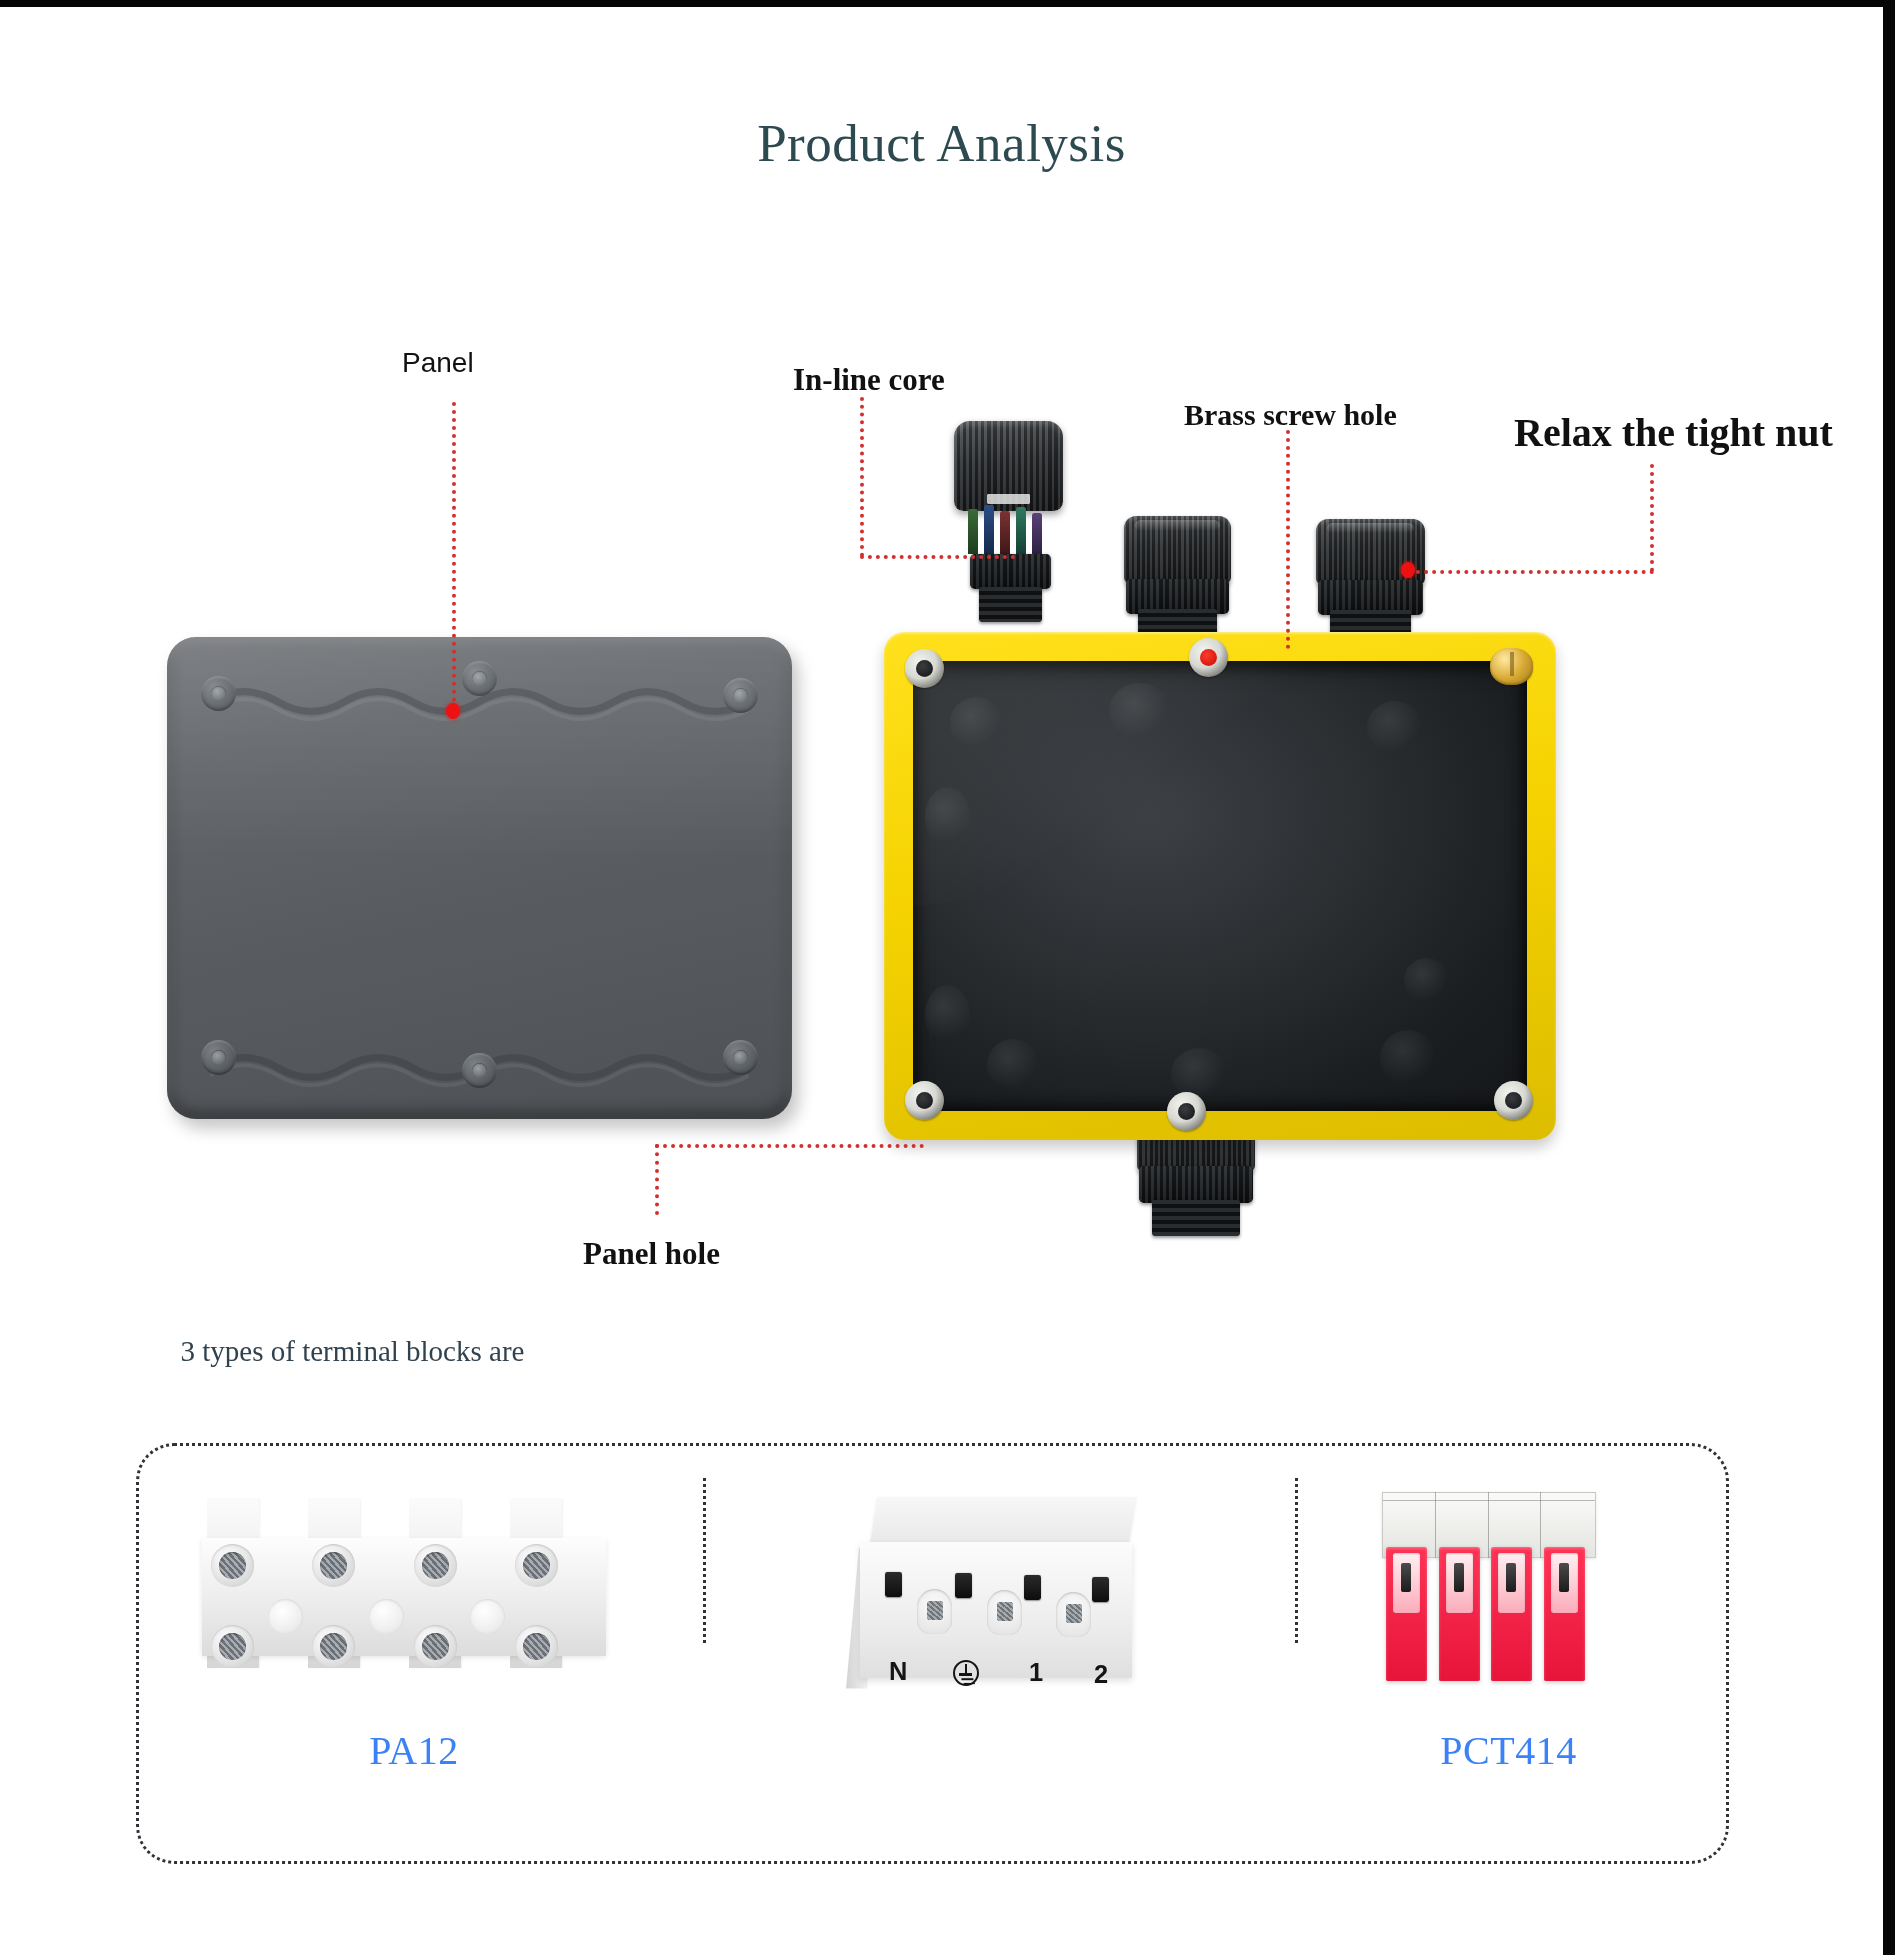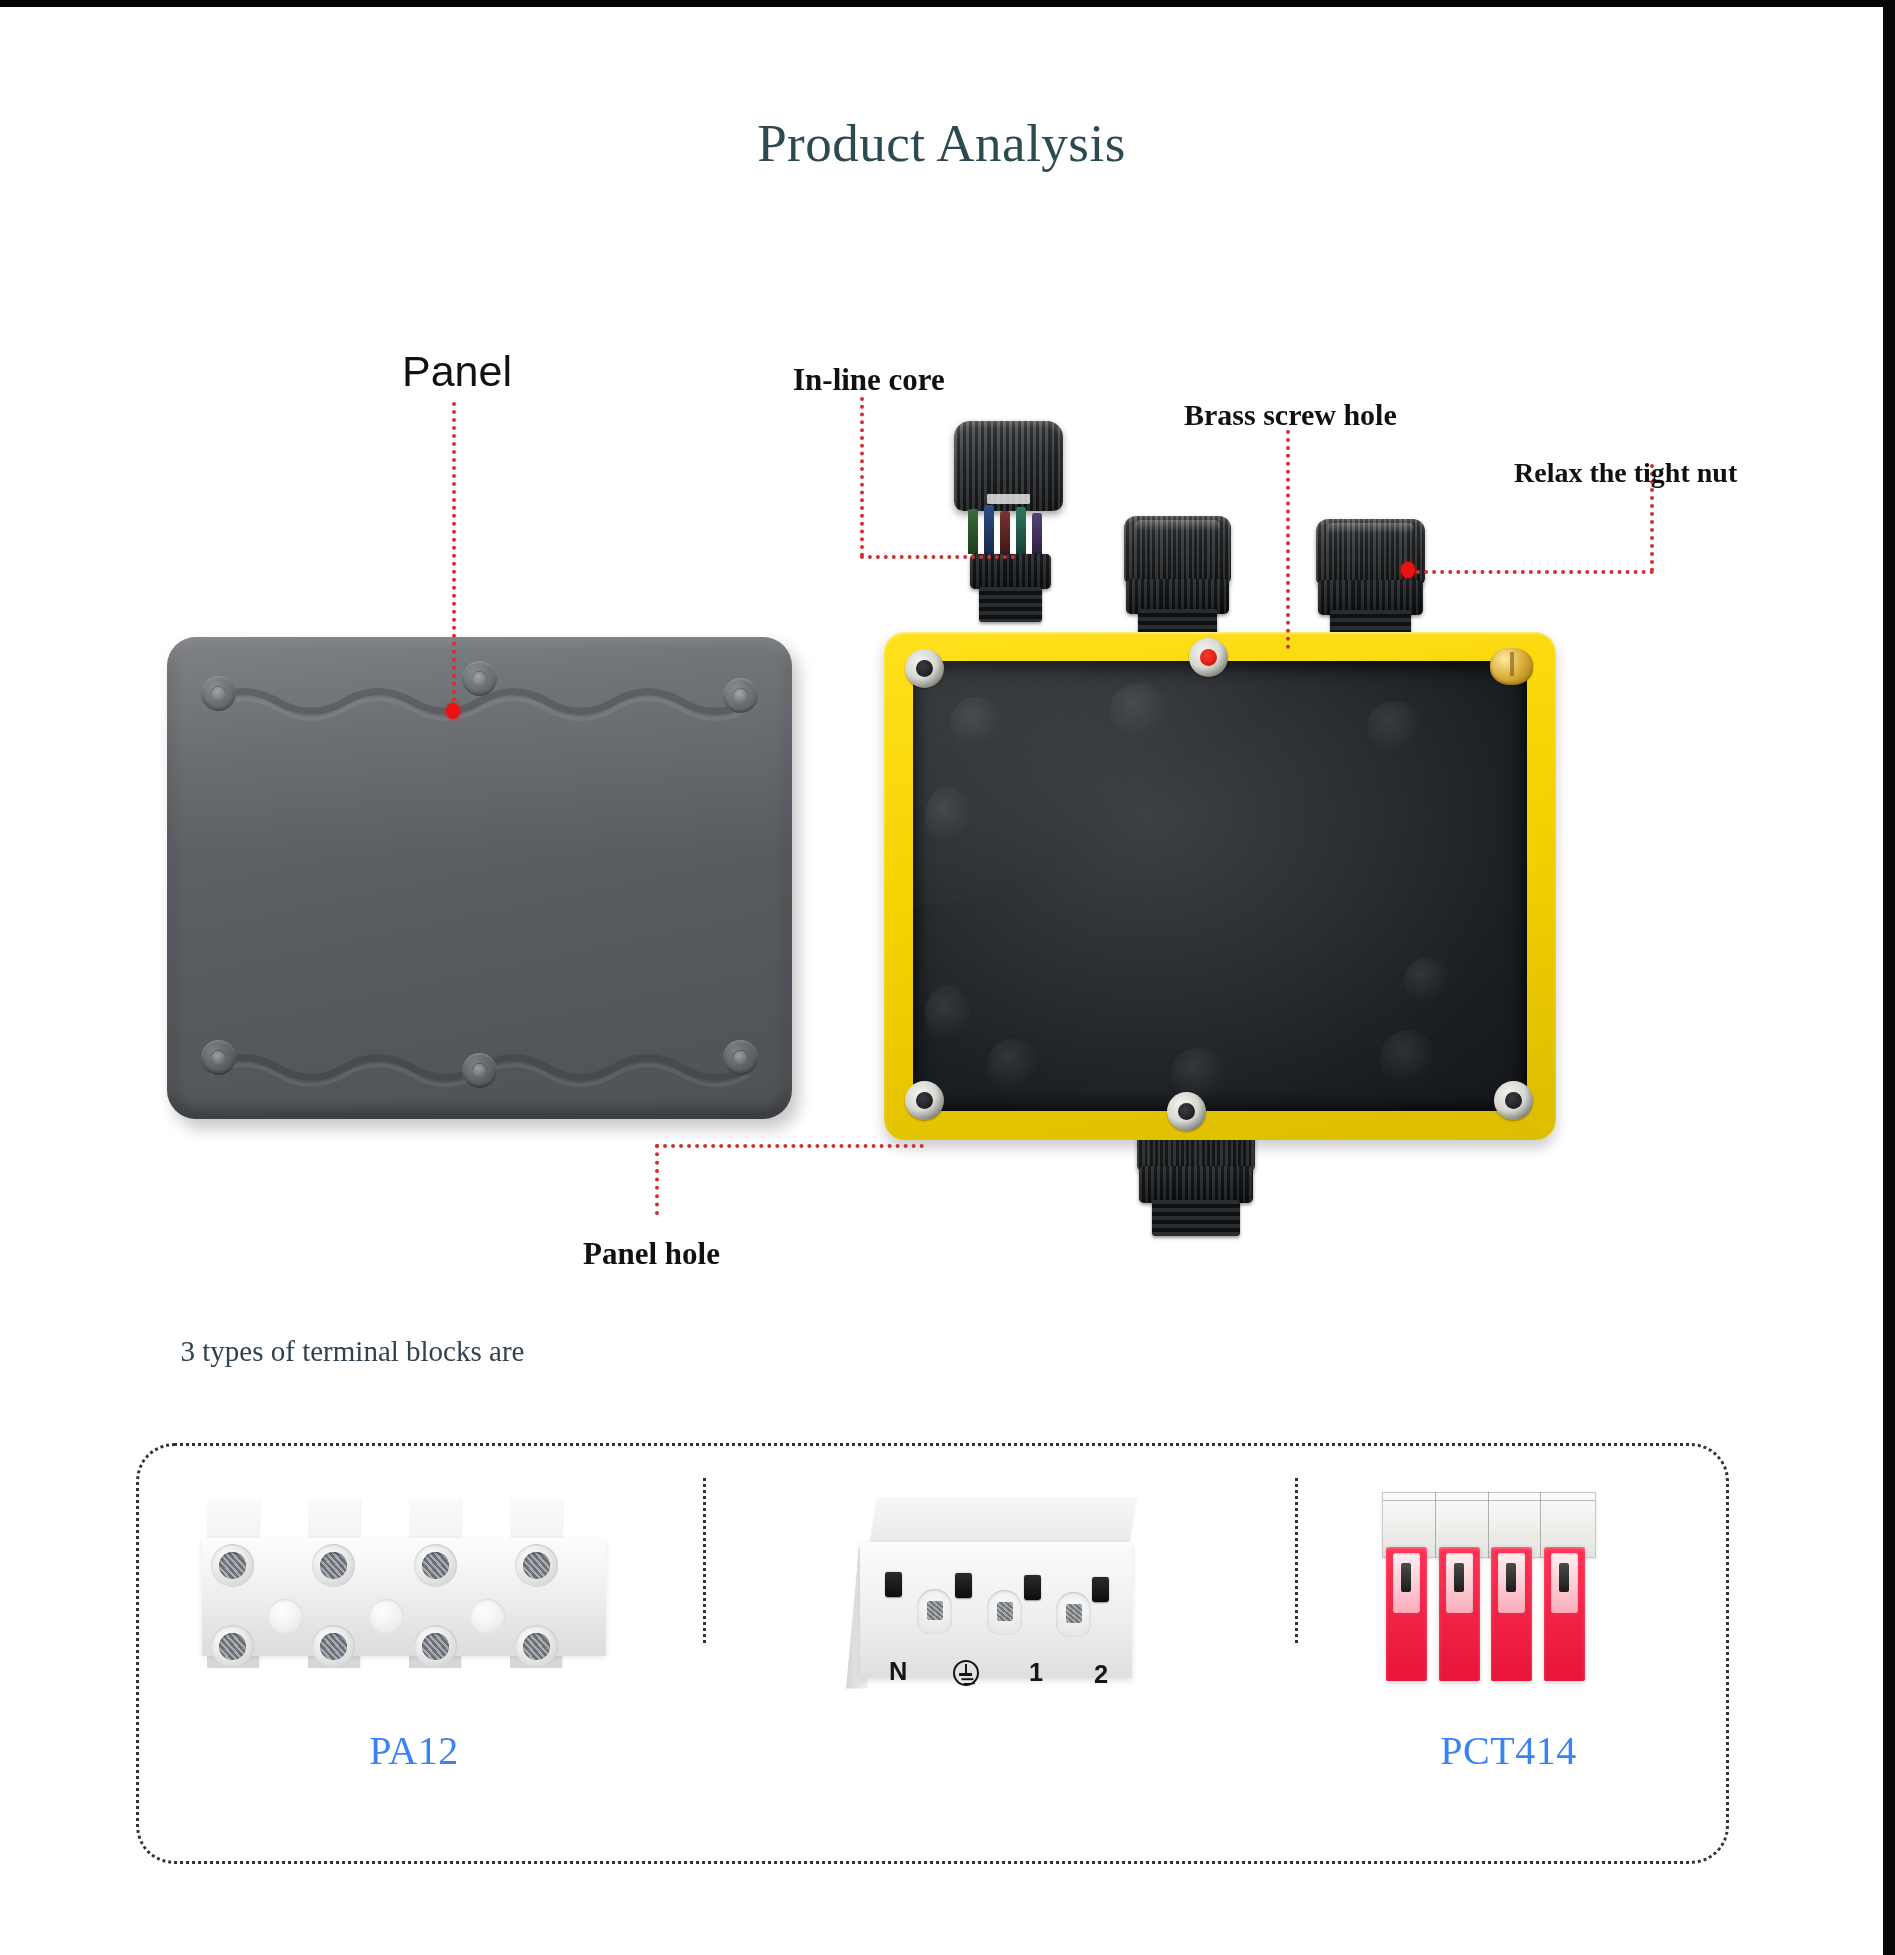--- a/index.html
+++ b/index.html
@@ -22,24 +22,24 @@
     position:absolute; left:0; top:106px; width:1883px; text-align:center;
     font-family:"Liberation Serif", serif;
     font-size:53px; color:#2d4a51; letter-spacing:0.5px; font-weight:400;
   }
 
   
   .callout { position:absolute; color:#111; white-space:nowrap; }
   .callout.sans { font-family:"Liberation Sans", sans-serif; }
   .callout.serif{ font-family:"Liberation Serif", serif; font-weight:700;margin-top:8px; }
 
-  #lbl-panel     { left:402px;  top:340px;  font-size:43px; }
+  #lbl-panel     { left:402px;  top:340px;  font-size:28px; }
   #lbl-inline    { left:793px; top:347px;  font-size:31px; }
   #lbl-brass     { left:1184px; top:383px;  font-size:30px; }
-  #lbl-relax     { left:1514px; top:442px;  font-size:28px; }
+  #lbl-relax     { left:1514px; top:394px;  font-size:40px; }
   #lbl-fixed     { left:583px; top:1221px; font-size:31px; }
 
   
   .led { position:absolute; }
   .led-v { border-left:4.2px dotted #d22f2f; }
   .led-h { border-top:4.2px dotted #d22f2f; }
   .dot-marker {
     position:absolute; width:14px; height:16px; border-radius:50%;
     background:#ee1111; box-shadow:0 0 3.3px 1.4px rgba(210,30,30,.45);
   }

